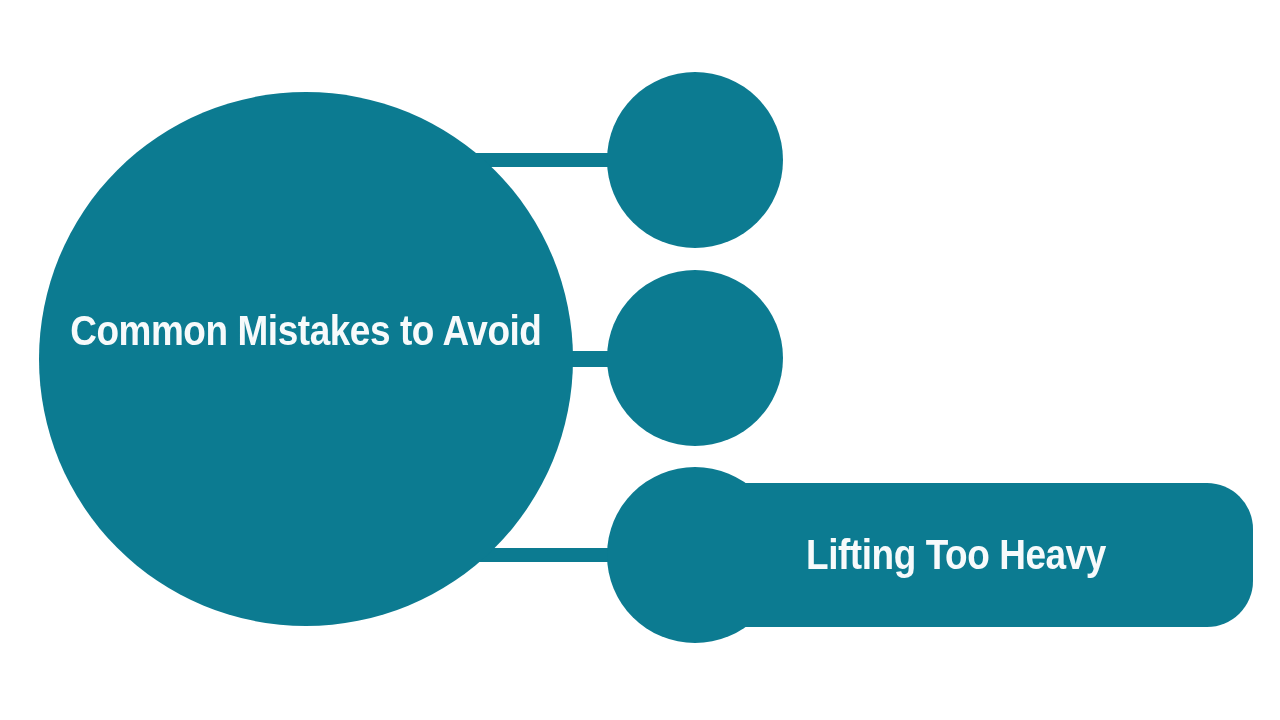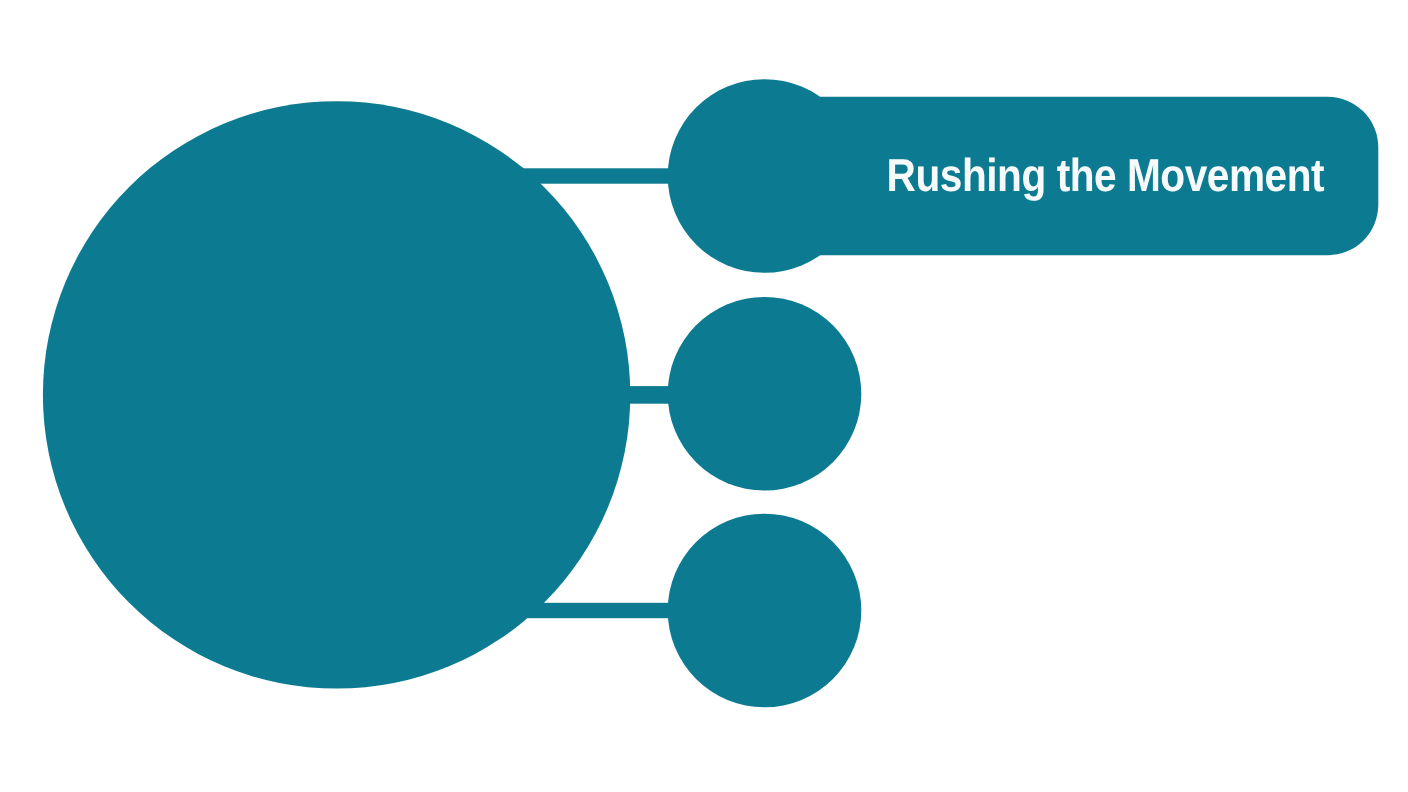--- a/index.html
+++ b/index.html
@@ -94,23 +94,26 @@
 </head>
 <body>
 
 <div class="canvas">
 
   <div class="connector" id="connector-1"></div>
   <div class="connector" id="connector-2"></div>
   <div class="connector" id="connector-3"></div>
 
   <div class="shape main-circle"></div>
+  <div class="title-wrap">
+    <span class="title-text">Common Mistakes to Avoid</span>
+  </div>
 
   <div class="shape branch-cap" id="branch-cap-1"></div>
-  <div class="shape branch-body" id="branch-body-1">
-    <span class="branch-label">Rushing the Movement</span>
-  </div>
 
   <div class="shape branch-cap" id="branch-cap-2"></div>
 
   <div class="shape branch-cap" id="branch-cap-3"></div>
+  <div class="shape branch-body" id="branch-body-3">
+    <span class="branch-label">Lifting Too Heavy</span>
+  </div>
 
 </div>
 
 </body></html>

